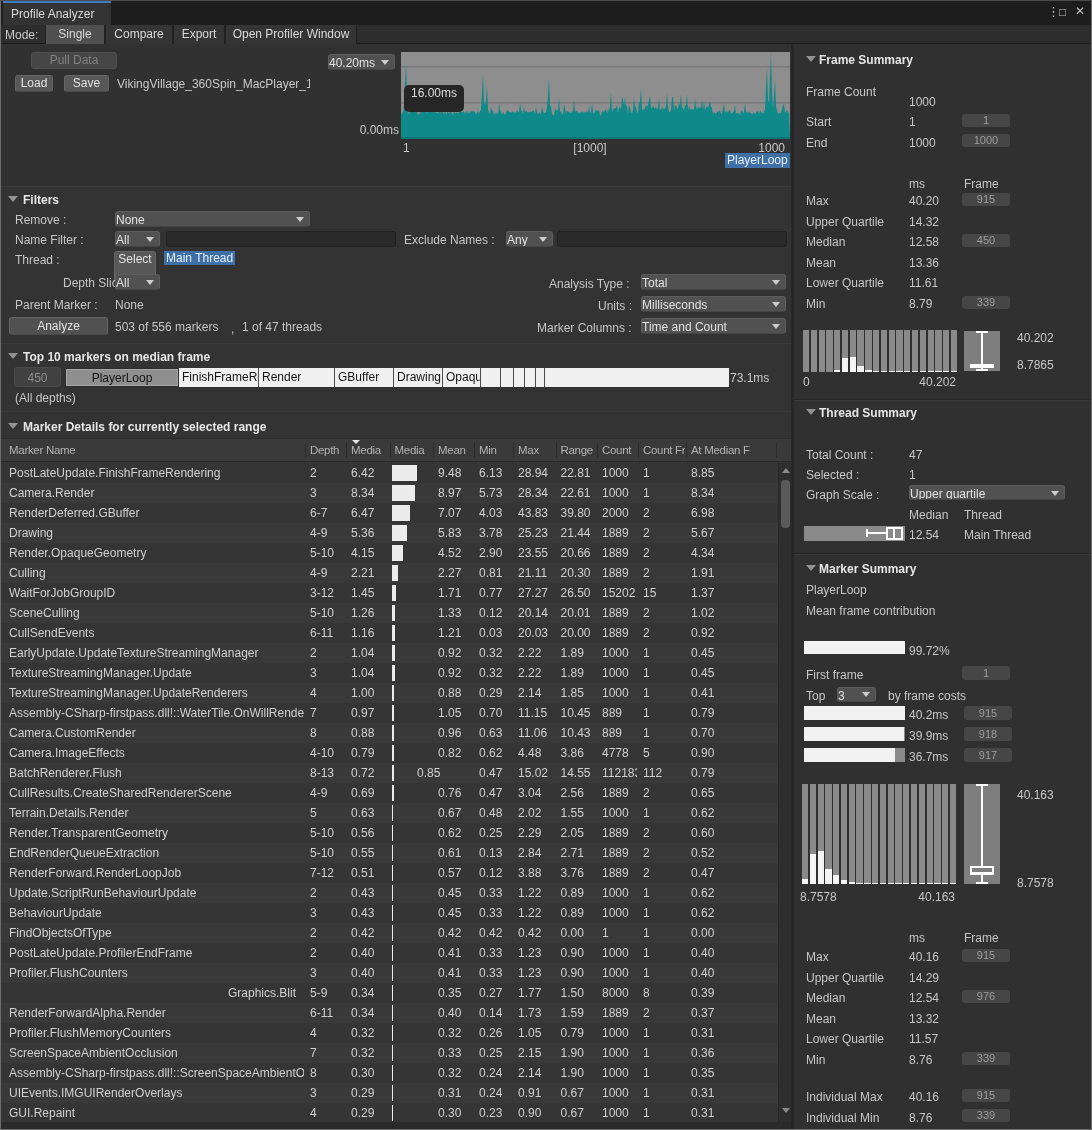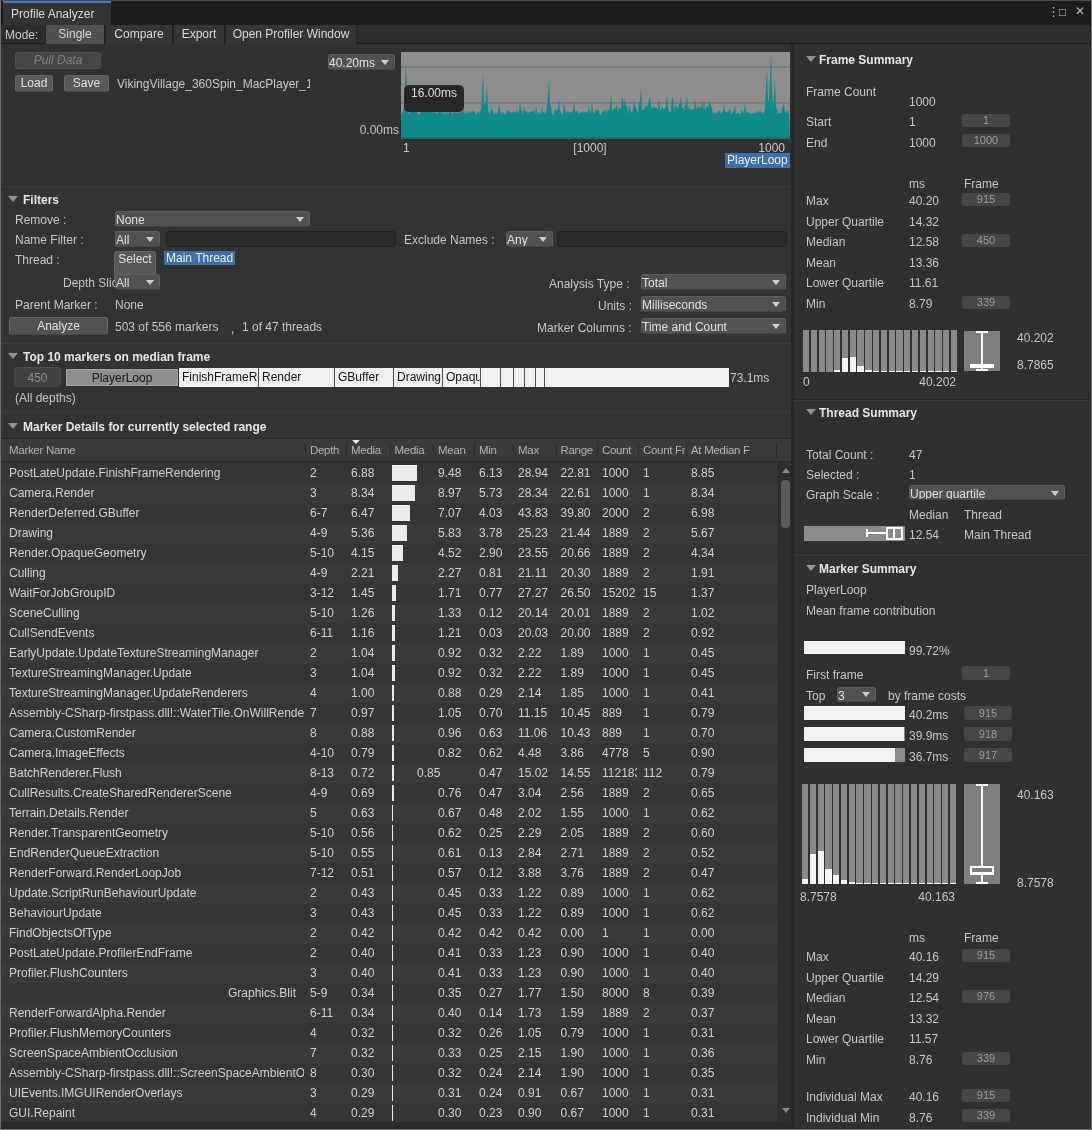--- a/index.html
+++ b/index.html
@@ -94,21 +94,21 @@
     <div id="tab">
       <span>Profile Analyzer</span>
     </div>
     <span class="winctl" style="left:1046px;top:3px;font-size:13px;">⋮</span>
     <span class="winctl" style="left:1058px;top:4px;font-size:12px;">□</span>
     <span class="winctl" style="left:1074px;top:3px;font-size:12px;">✕</span>
   </div>
 
   <div class="abs" style="left:0;top:43px;width:790px;height:142px;background:#313131;"></div>
 
-  <div class="btn disabled" style="left:14px;top:51px;width:86px;height:17px;line-height:15px;font-style:italic;">Pull Data</div>
+  <div class="btn disabled" style="left:30px;top:51px;width:86px;height:17px;line-height:15px;">Pull Data</div>
   <div class="btn" style="left:14px;top:74px;width:38px;height:17px;line-height:15px;">Load</div>
   <div class="btn" style="left:63px;top:74px;width:45px;height:17px;line-height:15px;">Save</div>
   <div class="lbl" style="left:116px;top:76px;width:193px;overflow:hidden;color:#c8c8c8;">VikingVillage_360Spin_MacPlayer_1</div>
 
   <div class="dd" style="left:327px;top:53px;width:67px;height:16px;">
     <span class="ddt">40.20ms</span>
   </div>
   <div id="fchart" style="left:400px;top:51px;width:389px;height:87px;">
     <svg id="fchart-svg" width="389" height="87">
         <g>
@@ -225,21 +225,21 @@
         <div class="hsep" style="left: 637px;"></div>
         <div class="hcell" style="left: 690px; width: 84px;">At Median F</div>
         <div class="hsep" style="left: 685px;"></div>
         <div class="hsep" style="left: 775px;"></div>
         <div style="position: absolute; left: 351px; top: 1px; width: 0px; height: 0px; border-left: 4px solid transparent; border-right: 4px solid transparent; border-top: 4px solid rgb(232, 232, 232);"></div>
       </div>
     <div id="mtbody">
         <div class="mrow even" style="top: 25px;">
           <div class="mcell" style="left: 8px; width: 295px;">PostLateUpdate.FinishFrameRendering</div>
           <div class="mcell" style="left: 309px; width: 35px;">2</div>
-          <div class="mcell" style="left: 350px; width: 37.5px;">6.88</div>
+          <div class="mcell" style="left: 350px; width: 37.5px;">6.42</div>
           <div class="mbar" style="left: 390.5px; width: 25.2px;"></div>
           <div class="mcell" style="left: 437px; width: 35px;">9.48</div>
           <div class="mcell" style="left: 478px; width: 33px;">6.13</div>
           <div class="mcell" style="left: 517px; width: 36.5px;">28.94</div>
           <div class="mcell" style="left: 559.5px; width: 35.5px;">22.81</div>
           <div class="mcell" style="left: 601px; width: 35px;">1000</div>
           <div class="mcell" style="left: 642px; width: 42px;">1</div>
           <div class="mcell" style="left: 690px; width: 84px;">8.85</div>
         </div>
         <div class="mrow odd" style="top: 45px;">

